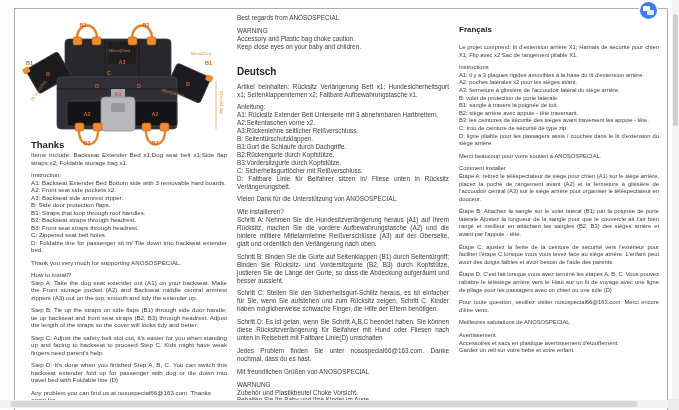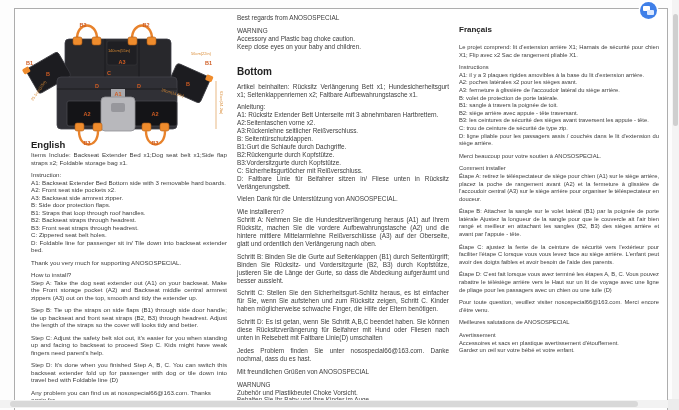--- a/index.html
+++ b/index.html
@@ -117,21 +117,21 @@
       <text class="lbl" x="134" y="126" text-anchor="middle">B3</text>
 
       <text class="dim" x="98" y="33" text-anchor="middle">140cm(55in)</text>
       <text class="dim" x="170" y="36">56cm(22in)</text>
       <text class="dim" transform="translate(140,72) rotate(16)">36cm(14.2in)</text>
       <text class="dim" transform="translate(199,72) rotate(90)">62cm(24.2in)</text>
       <text class="dim" transform="translate(12,82) rotate(-55)">25.5cm(10in)</text>
     </svg>
 
     <div class="col col-en">
-      <div class="h1">English</div>
+      <div class="h1">Thanks</div>
       <div class="t">Items Include: Backseat Extender Bed x1;Dog seat belt x1;Side flap straps x2; Foldable storage bag x1.</div>
       <div class="line gap">Instruction:</div>
       <div class="t">A1: Backseat Extender Bed Bottom side with 3 removable hard boards.</div>
       <div class="line">A2: Front seat side pockets x2.</div>
       <div class="line">A3: Backseat side armrest zipper.</div>
       <div class="line">B:  Side door protection flaps.</div>
       <div class="line">B1: Straps that loop through roof handles.</div>
       <div class="line">B2: Backseat straps through headrest.</div>
       <div class="line">B3: Front seat straps through headrest.</div>
       <div class="line">C:  Zippered seat belt holes.</div>
@@ -143,21 +143,21 @@
       <div class="t gap">Step C: Adjust the safety belt slot out, it's easier for you when standing up and facing to backseat to proceed Step C. Kids might have weak fingers need parent's help.</div>
       <div class="t gap">Step D: It's done when you finished Step A, B, C. You can switch this backseat extender fold up for passenger with dog or tile down into travel bed with Foldable line (D)</div>
       <div class="line gap">Any problem you can find us at nosospecial66@163.com. Thanks again for</div>
     </div>
 
     <div class="col col-de">
       <div class="line">Best regards from ANOSOSPECIAL</div>
       <div class="line gap">WARNING</div>
       <div class="line">Accessory and Plastic bag choke caution.</div>
       <div class="line">Keep close eyes on your baby and children.</div>
-      <div class="h1">Bottom</div>
+      <div class="h1">Deutsch</div>
       <div class="t gap">Artikel beinhalten: Rücksitz Verlängerung Bett x1; Hundesicherheitsgurt x1; Seitenklappenriemen x2; Faltbare Aufbewahrungstasche x1.</div>
       <div class="line gap">Anleitung:</div>
       <div class="line">A1: Rücksitz Extender Bett Unterseite mit 3 abnehmbaren Hartbrettern.</div>
       <div class="line">A2:Seitentaschen vorne x2.</div>
       <div class="line">A3:Rückenlehne seitlicher Reißverschluss.</div>
       <div class="line">B: Seitentürschutzklappen.</div>
       <div class="line">B1:Gurt die Schlaufe durch Dachgriffe.</div>
       <div class="line">B2:Rückengurte durch Kopfstütze.</div>
       <div class="line">B3:Vordersitzgurte durch Kopfstütze.</div>
       <div class="line">C: Sicherheitsgurtlöcher mit Reißverschluss.</div>

